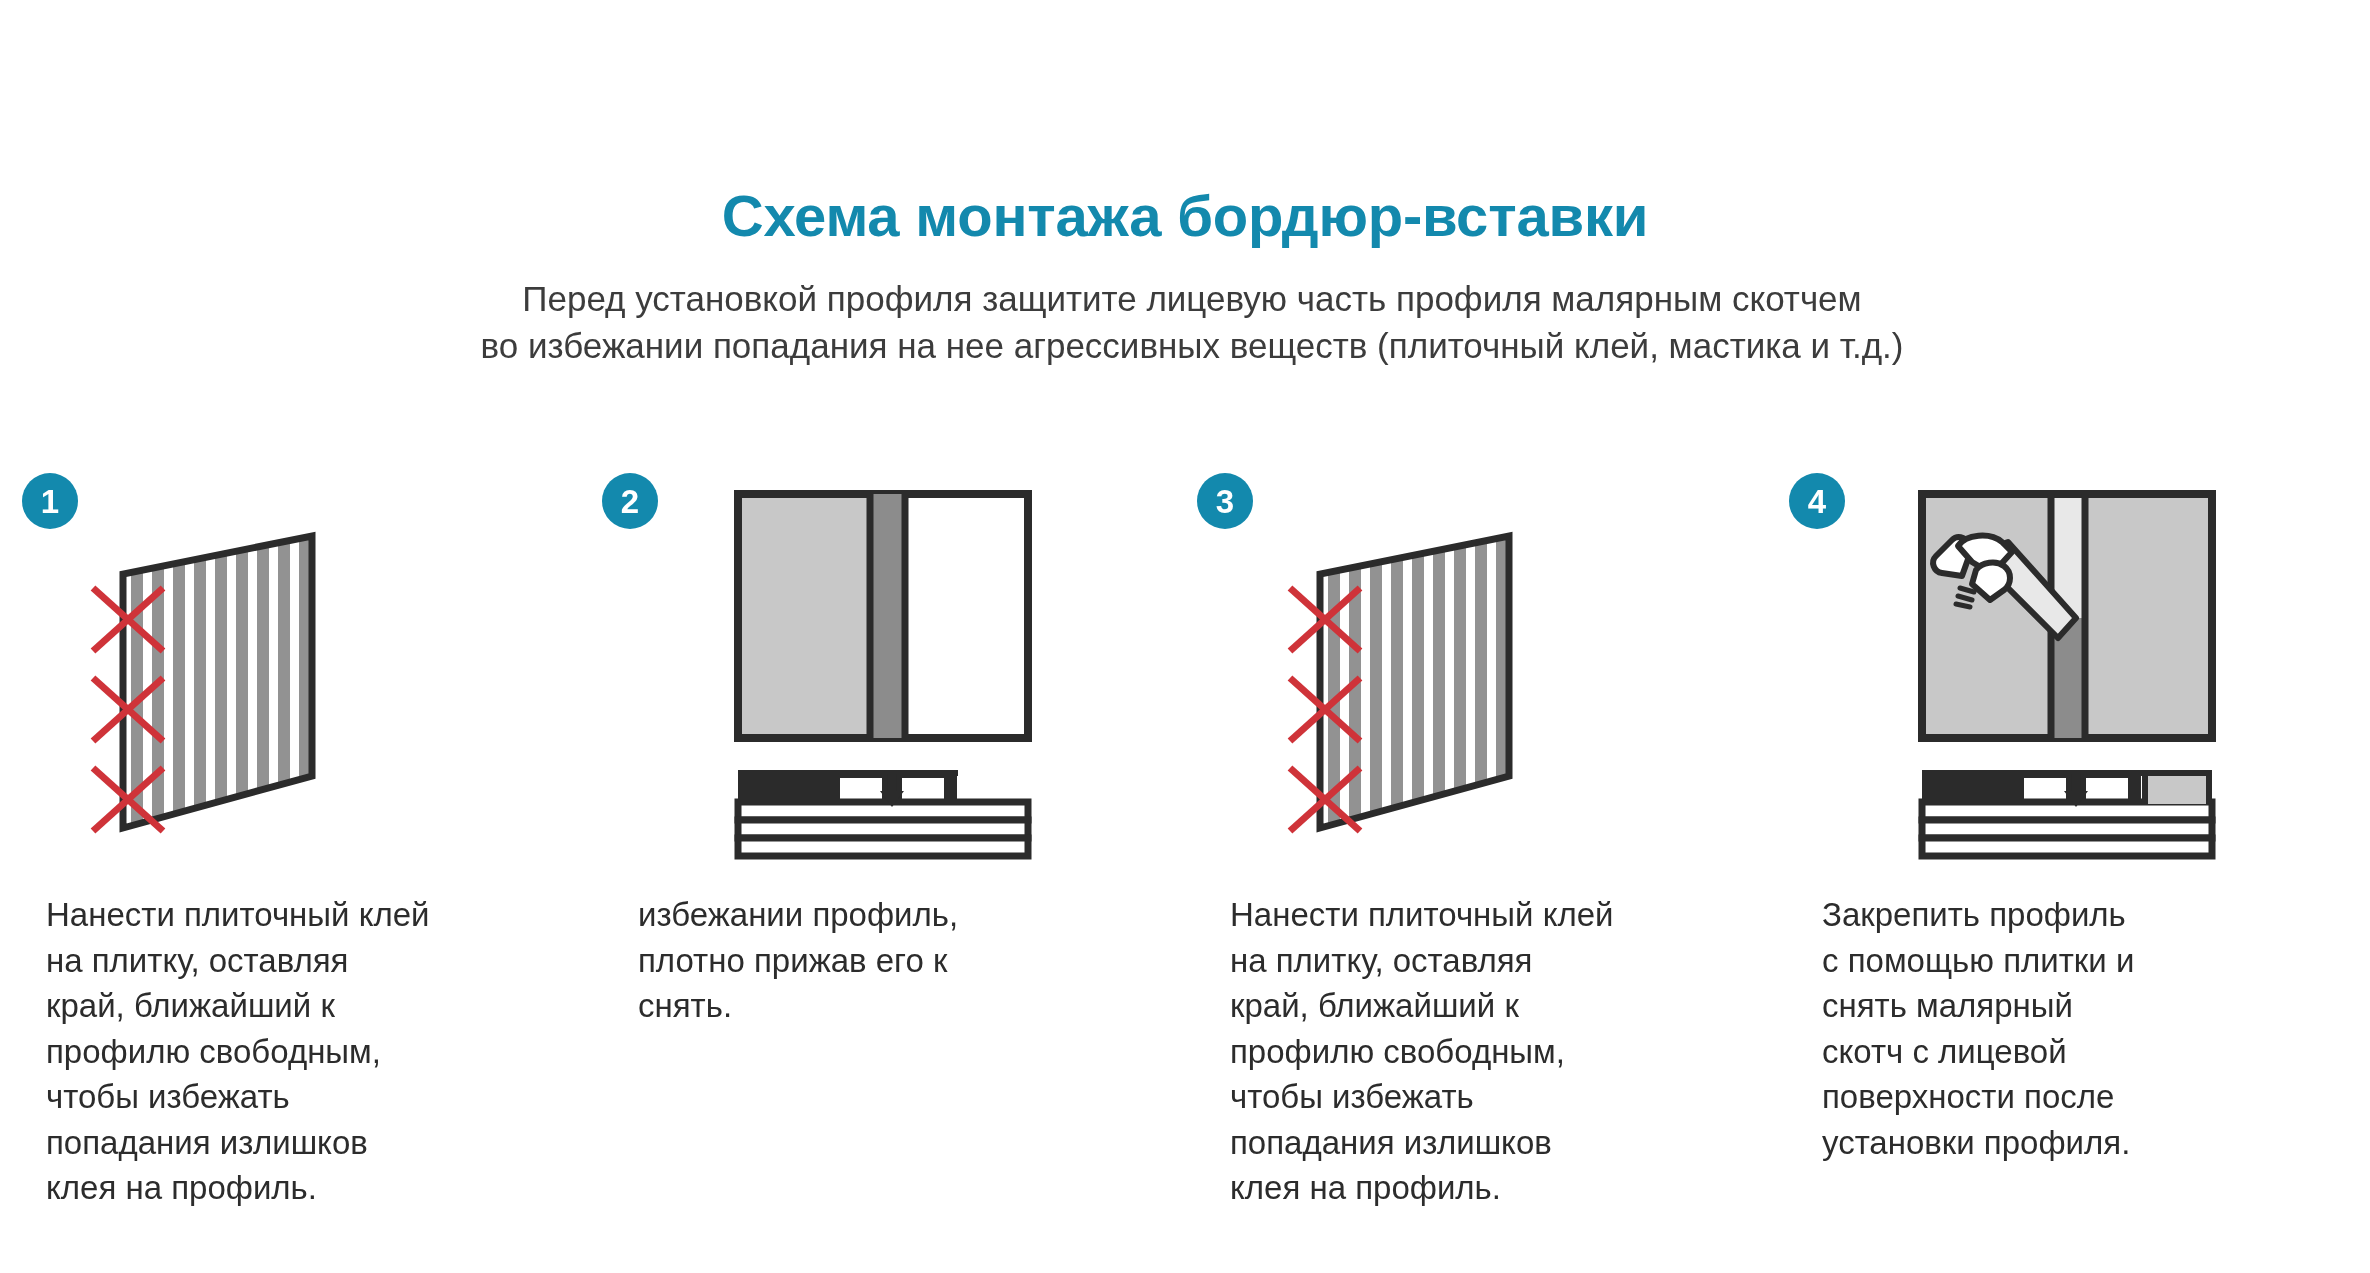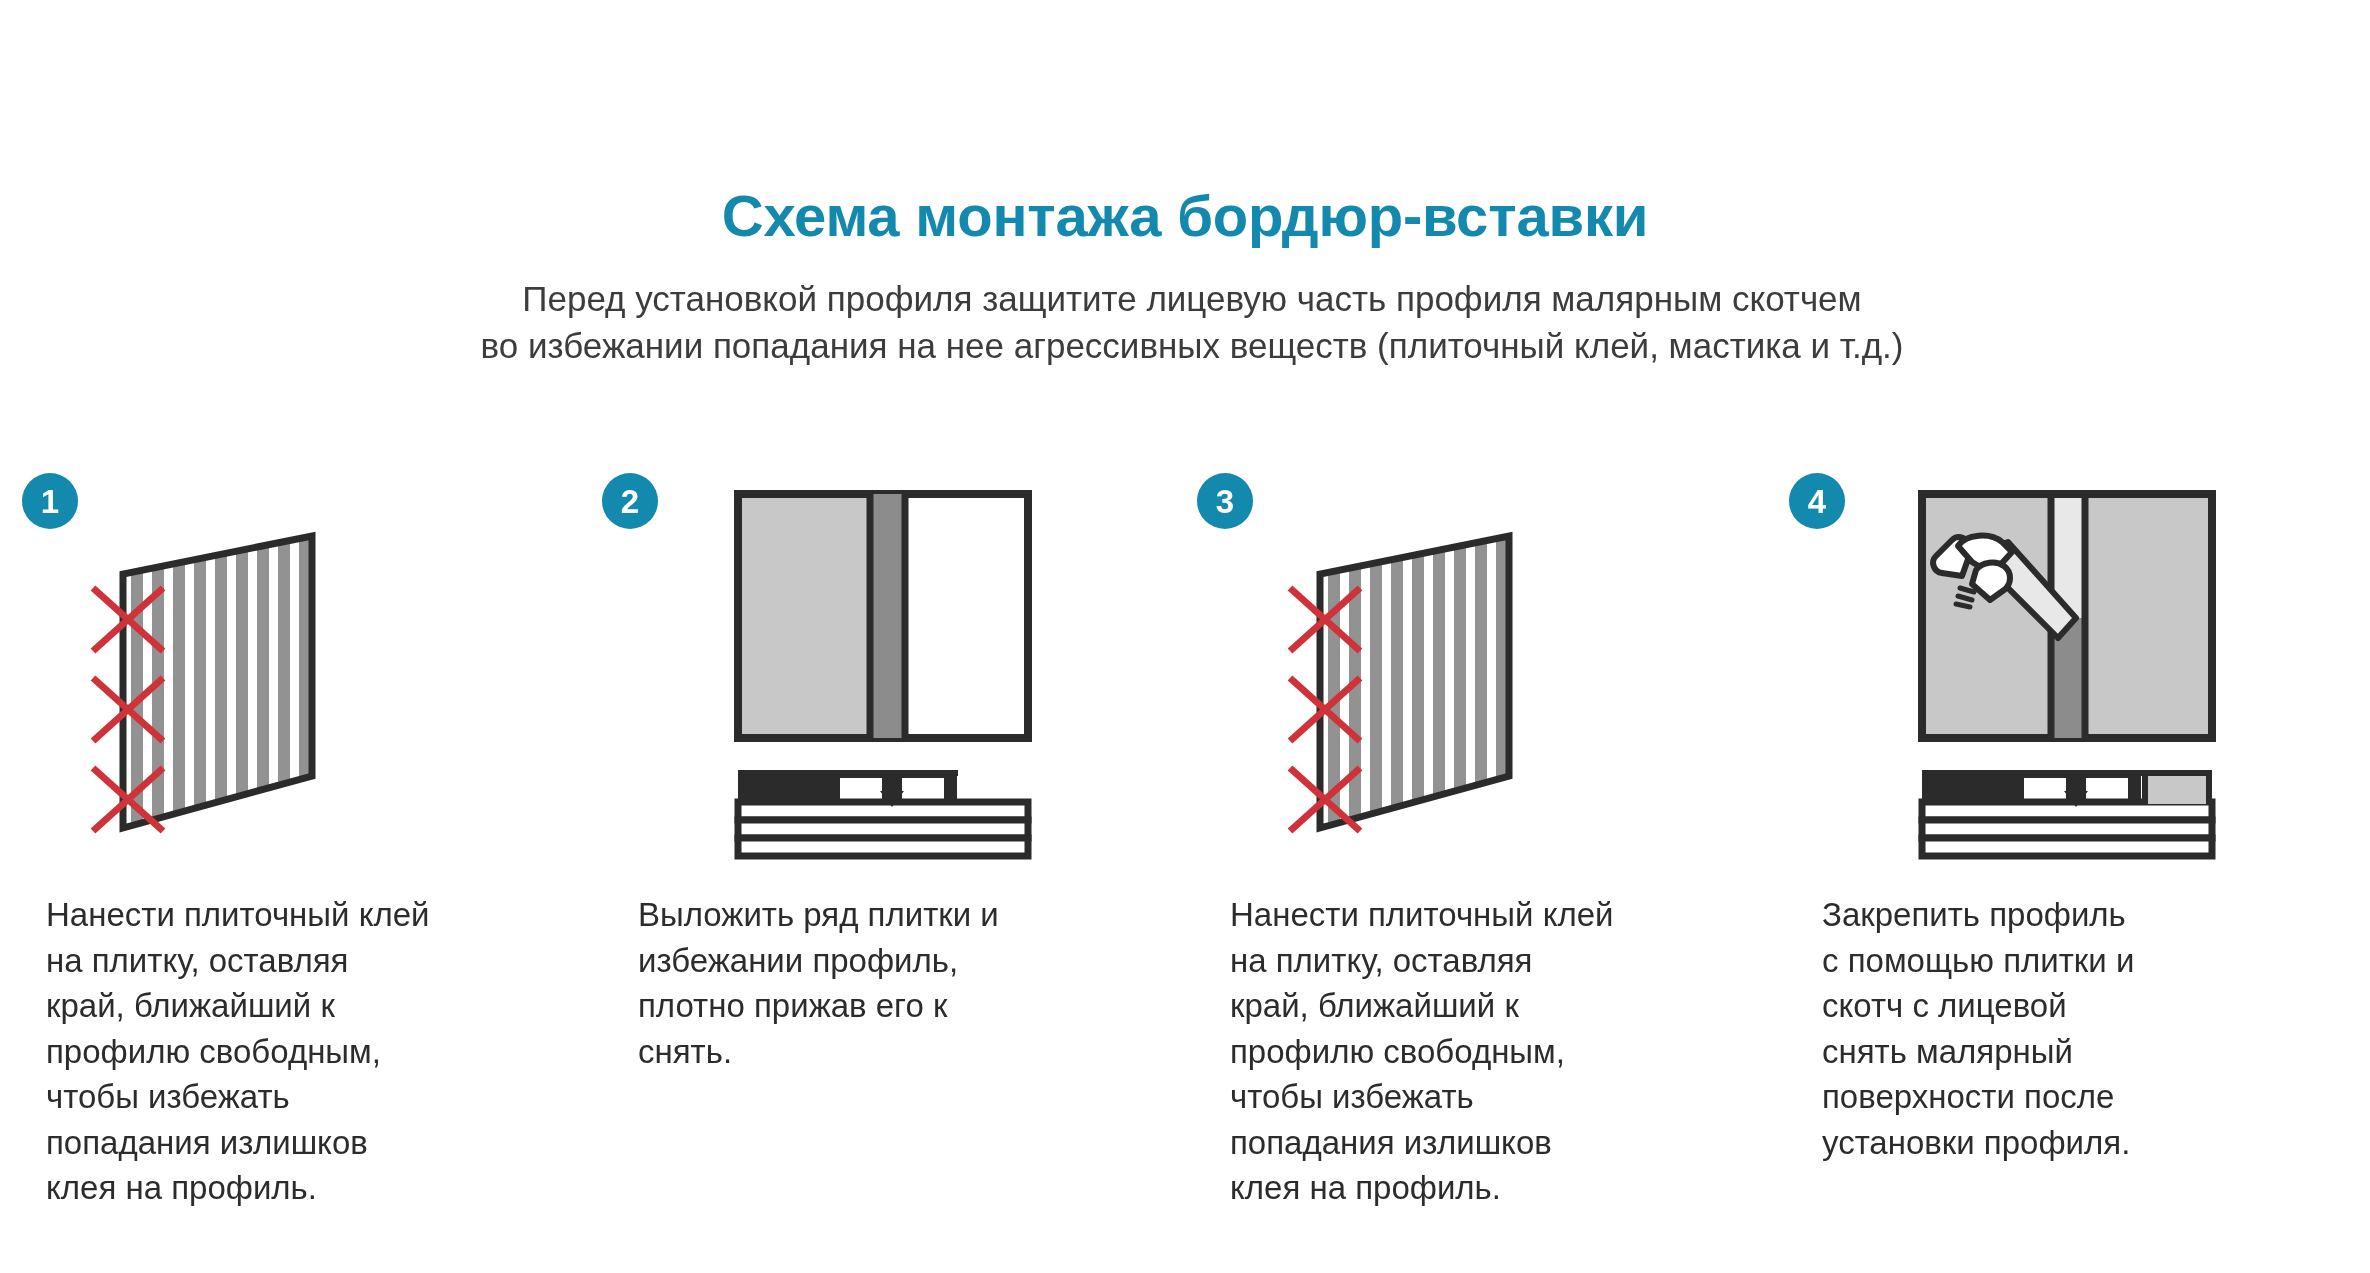--- a/index.html
+++ b/index.html
@@ -189,21 +189,20 @@
             <g>
               <line x1="300" y1="308" x2="300" y2="328" stroke="#2b2b2b" stroke-width="9"></line>
               <polygon points="288,325 312,325 300,341" fill="#2b2b2b"></polygon>
             </g>
             <rect x="146" y="306" width="6" height="32" fill="#2b2b2b"></rect>
             <rect x="206" y="306" width="6" height="32" fill="#2b2b2b"></rect>
           </g>
         </svg>
       </div>
       <div class="caption">
-        <span class="cap-line">Выложить ряд плитки и</span>
         <span class="cap-line">избежании профиль,</span>
         <span class="cap-line">плотно прижав его к</span>
         <span class="cap-line">снять.</span>
       </div>
     </div>
 
     <div class="step">
       <div class="art">
         <div class="badge">3</div>
         <svg class="svg-holder" viewBox="0 0 592 400">
@@ -283,21 +282,21 @@
             <rect x="146" y="306" width="6" height="32" fill="#2b2b2b"></rect>
             <rect x="206" y="306" width="6" height="32" fill="#2b2b2b"></rect>
             <rect x="366" y="306" width="6" height="32" fill="#2b2b2b"></rect>
             <rect x="430" y="306" width="6" height="32" fill="#2b2b2b"></rect>
           </g>
         </svg>
       </div>
       <div class="caption">
         <span class="cap-line">Закрепить профиль</span>
         <span class="cap-line">с помощью плитки и</span>
+        <span class="cap-line">снять малярный</span>
         <span class="cap-line">скотч с лицевой</span>
-        <span class="cap-line">снять малярный</span>
         <span class="cap-line">поверхности после</span>
         <span class="cap-line">установки профиля.</span>
       </div>
     </div>
 
   </div>
 </div>
 
 </body></html>

